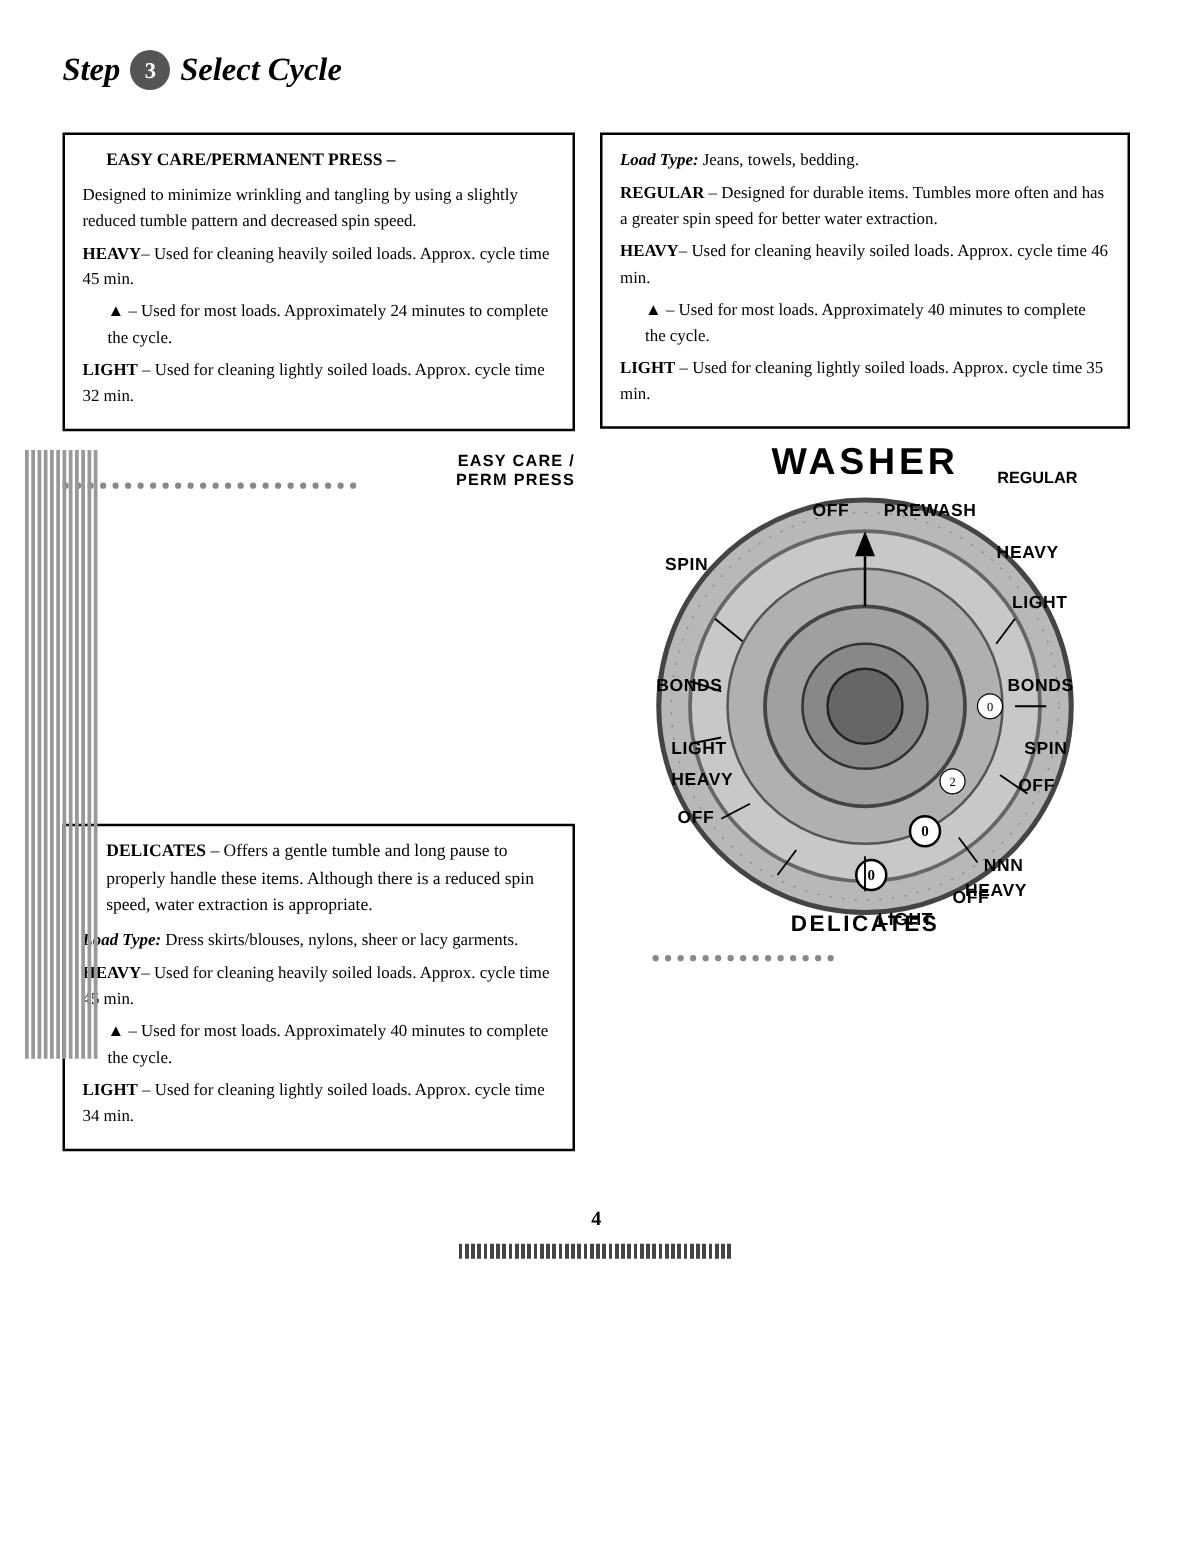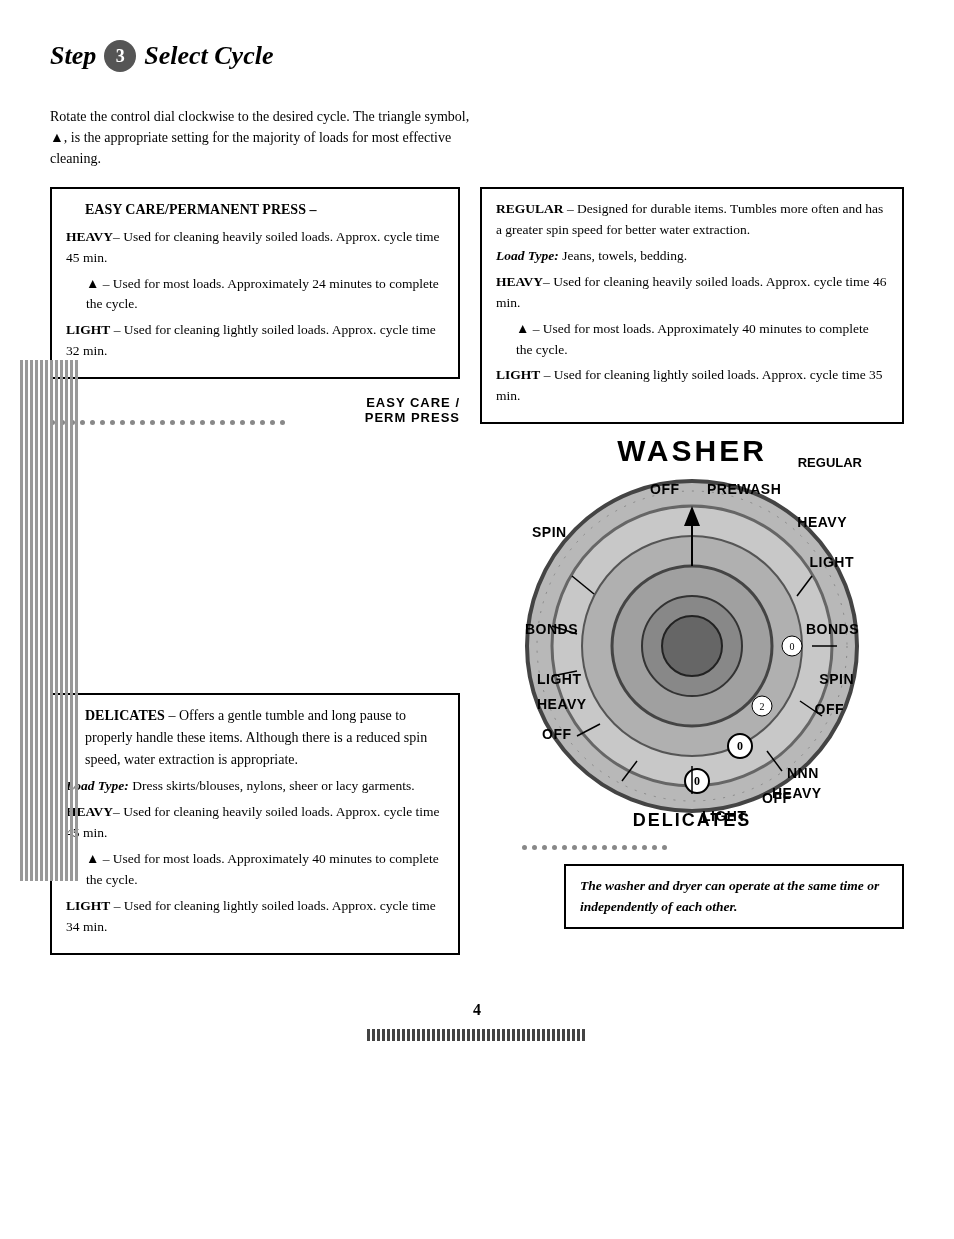--- a/index.html
+++ b/index.html
@@ -156,30 +156,30 @@
     <div class="border-line"></div>
     <div class="border-line"></div>
   </div>
 
   <div class="page-title">
     <span>Step</span>
     <span class="step-circle">3</span>
     <span>Select Cycle</span>
   </div>
 
-  <p class="intro-text">Rotate the control dial clockwise to the desired cycle. The triangle symbol, ▲, is the appropriate setting for the majority of loads for most effective cleaning.</p>
 
   <div class="content-row">
 
     <div class="left-col">
 
       <div class="info-box">
         <div class="info-box-title">
           <span>EASY CARE/PERMANENT PRESS –</span>
         </div>
+        <p>Designed to minimize wrinkling and tangling by using a slightly reduced tumble pattern and decreased spin speed.</p>
         <p>
           <span class="item-label">HEAVY</span><span>– Used for cleaning heavily soiled loads. Approx. cycle time 45 min.</span>
         </p>
         <p class="indent">▲ – Used for most loads. Approximately 24 minutes to complete the cycle.</p>
         <p>
           <span class="item-label">LIGHT</span>
           <span>– Used for cleaning lightly soiled loads. Approx. cycle time 32 min.</span>
         </p>
       </div>
 
@@ -237,26 +237,26 @@
           <span class="item-label">LIGHT</span>
           <span>– Used for cleaning lightly soiled loads. Approx. cycle time 34 min.</span>
         </p>
       </div>
     </div>
 
     <div class="right-col">
 
       <div class="info-box right-col-top">
         <p>
+          <span class="load-type">Load Type:</span>
+          <span>Jeans, towels, bedding.</span>
+        </p>
+        <p>
           <span class="item-label">REGULAR</span>
           <span>– Designed for durable items. Tumbles more often and has a greater spin speed for better water extraction.</span>
-        </p>
-        <p>
-          <span class="load-type">Load Type:</span>
-          <span>Jeans, towels, bedding.</span>
         </p>
         <p>
           <span class="item-label">HEAVY</span><span>– Used for cleaning heavily soiled loads. Approx. cycle time 46 min.</span>
         </p>
         <p class="indent">▲ – Used for most loads. Approximately 40 minutes to complete the cycle.</p>
         <p>
           <span class="item-label">LIGHT</span>
           <span>– Used for cleaning lightly soiled loads. Approx. cycle time 35 min.</span>
         </p>
       </div>
@@ -345,23 +345,20 @@
             <div class="dot"></div>
               <div class="dot"></div>
               <div class="dot"></div>
               <div class="dot"></div>
             <div class="dot"></div>
               <div class="dot"></div>
               <div class="dot"></div>
           </div>
         </div>
 
-        <div class="bottom-note">
-          <span>The washer and dryer can operate at the same time or independently of each other.</span>
-        </div>
       </div>
     </div>
   </div>
 
   <div class="page-num">4</div>
 
   <div style="margin-top:10px; display:flex; justify-content:center;">
     <div style="width:220px; height:12px; background: repeating-linear-gradient(90deg, #444 0px, #444 3px, #fff 3px, #fff 5px);"></div>
   </div>
 </div>

